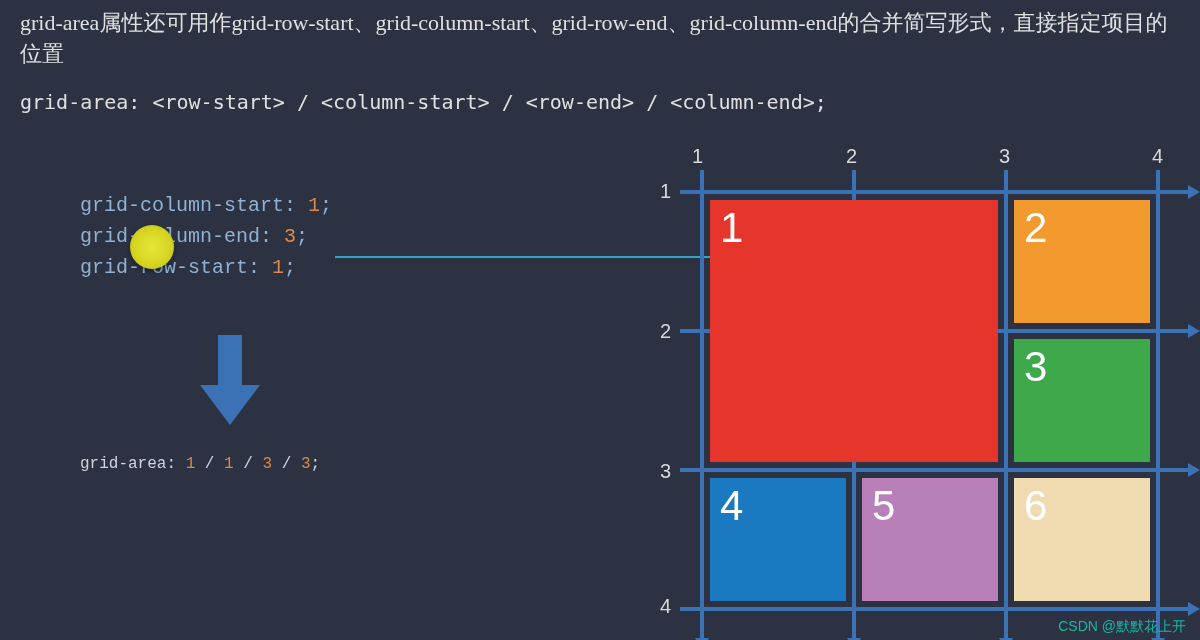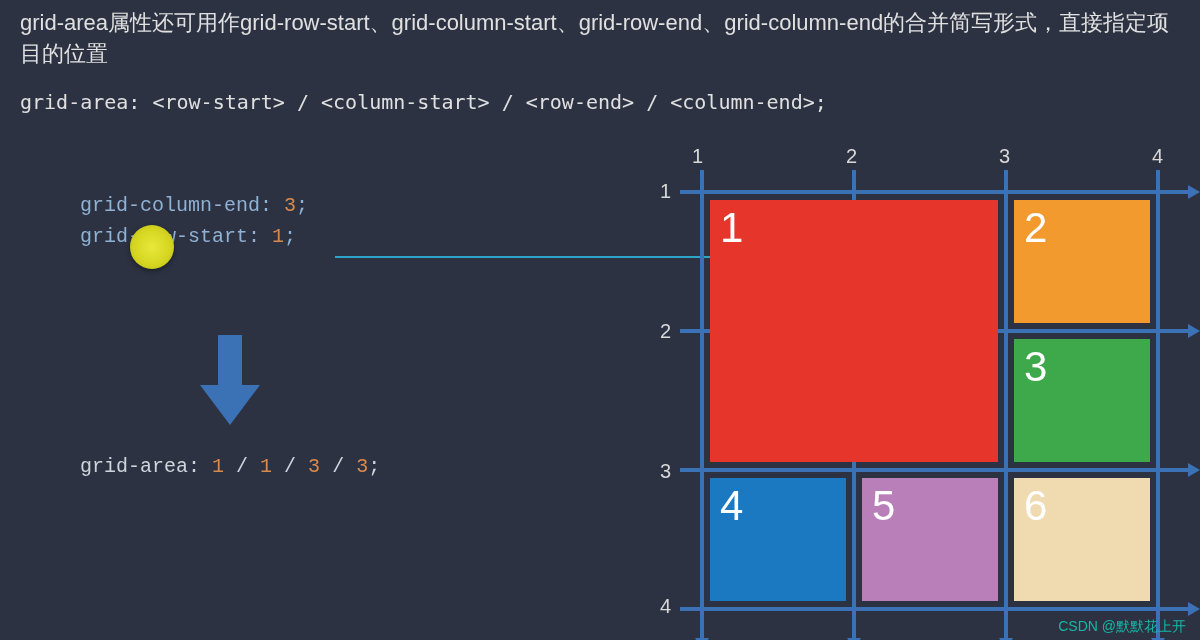--- a/index.html
+++ b/index.html
@@ -12,21 +12,21 @@
     position: relative;
     overflow: hidden;
   }
   .intro {
     position: absolute;
     top: 8px;
     left: 20px;
     right: 20px;
     font-size: 22px;
     line-height: 1.4;
-    font-family: Liberation Sans, sans-serif;
+    font-family: Liberation Serif, serif;
     color: #e0e0e0;
   }
   .syntax {
     position: absolute;
     top: 90px;
     left: 20px;
     font-size: 20px;
     color: #e0e0e0;
     font-family: "Consolas", monospace;
     text-align: center;
@@ -49,21 +49,21 @@
     top: 335px;
     left: 200px;
     width: 60px;
     height: 90px;
   }
   .arrow svg { width: 100%; height: 100%; }
   .shorthand {
     position: absolute;
     top: 455px;
     left: 80px;
-    font-size: 20px;
+    font-size: 16px;
   }
   .cursor-highlight {
     position: absolute;
     top: 225px;
     left: 130px;
     width: 44px;
     height: 44px;
     background: radial-gradient(circle, #e8e83a 0%, #d4d420 60%, #b0b010 100%);
     border-radius: 50%;
     box-shadow: 0 2px 5px rgba(0,0,0,0.4);
@@ -145,20 +145,21 @@
     font-family: sans-serif;
   }
 </style>
 </head>
 <body>
 
 <div class="intro">grid-area属性还可用作grid-row-start、grid-column-start、grid-row-end、grid-column-end的合并简写形式，直接指定项目的位置</div>
 <div class="syntax">grid-area: &lt;row-start&gt; / &lt;column-start&gt; / &lt;row-end&gt; / &lt;column-end&gt;;</div>
 
 <div class="code-block">
+  <div class="code-line"><span class="prop">grid-column-start</span><span class="punc">: </span><span class="val">1</span><span class="punc">;</span></div>
   <div class="code-line"><span class="prop">grid-column-end</span><span class="punc">: </span><span class="val">3</span><span class="punc">;</span></div>
   <div class="code-line"><span class="prop">grid-row-start</span><span class="punc">: </span><span class="val">1</span><span class="punc">;</span></div>
 </div>
 
 <div class="arrow">
   <svg viewBox="0 0 60 90">
     <rect x="18" y="0" width="24" height="50" fill="#3a72b5"></rect>
     <polygon points="0,50 60,50 30,90" fill="#3a72b5"></polygon>
   </svg>
 </div>

